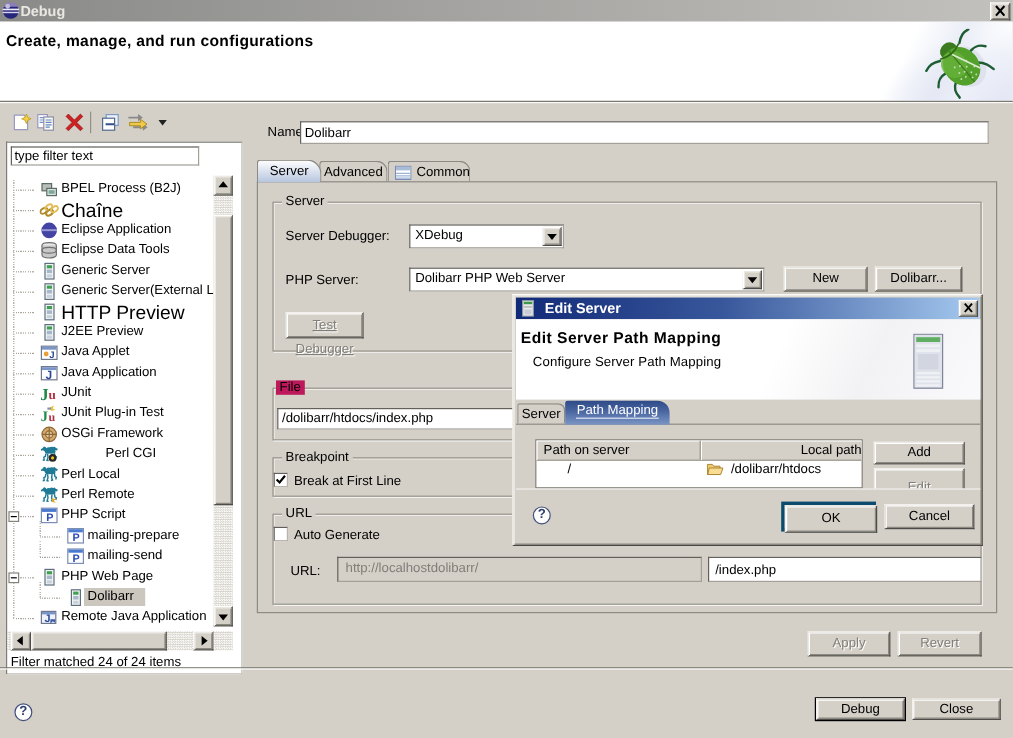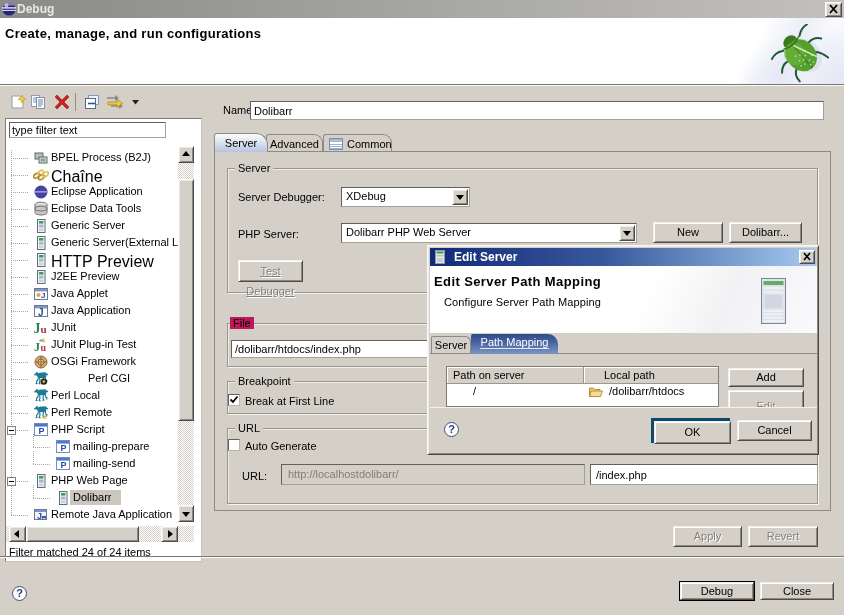--- a/index.html
+++ b/index.html
@@ -434,21 +434,21 @@
   </div>
 
   <div class="a" style="left:3px;top:90px;width:40px;height:17px;border:1px solid #8c8a84;border-bottom:none;border-radius:2px 6px 0 0;text-align:center;line-height:17px;background:#d4d0c8;">Server</div>
   <div class="a" style="left:2px;top:107px;width:387px;height:1px;background:#8c8a84;"></div>
   <div class="a" style="left:43px;top:88px;width:87px;height:20px;background:linear-gradient(180deg,#2e4a88 0%,#46639f 40%,#7b95c4 100%);
    border-radius:2px 10px 0 0;color:#fff;text-align:center;line-height:17px;"><span style="border-bottom:1px solid #dfe7f2;padding:0 1px;">Path Mapping</span></div>
 
   <div class="a" style="left:18px;top:120px;width:273px;height:41px;border:1px solid #7e7c74;background:#fff;overflow:hidden;">
     <div style="height:17px;background:#d4d0c8;border-bottom:1px solid #9a978f;display:flex;">
       <div style="width:137px;border-right:1px solid #9a978f;box-shadow:inset 1px 1px 0 #fff;padding:2px 0 4px 6px;">Path on server</div>
-      <div style="flex:1;box-shadow:inset 1px 1px 0 #fff;padding:2px 0 0 20px;">Local path</div>
+      <div style="flex:1;box-shadow:inset 1px 1px 0 #fff;padding:2px 0 0 20px;text-align:right;">Local path</div>
     </div>
     <div style="height:14px;display:flex;">
       <div style="width:138px;padding:1px 0 0 26px;">/</div>
       <div style="flex:1;padding:1px 0 0 4px;">
         <svg width="14" height="11" viewBox="0 0 14 11" style="vertical-align:-2px">
             <path d="M0.5 2 h4 l1.5 1.5 h5 v7 h-10.5z" fill="#f0c870" stroke="#a8842c" stroke-width="0.8"></path>
             <path d="M2 5 h11.5 l-2 5.5 H0.8z" fill="#f8dc94" stroke="#a8842c" stroke-width="0.8"></path>
           </svg>
         <span style="margin-left:3px;">/dolibarr/htdocs</span>
       </div>

